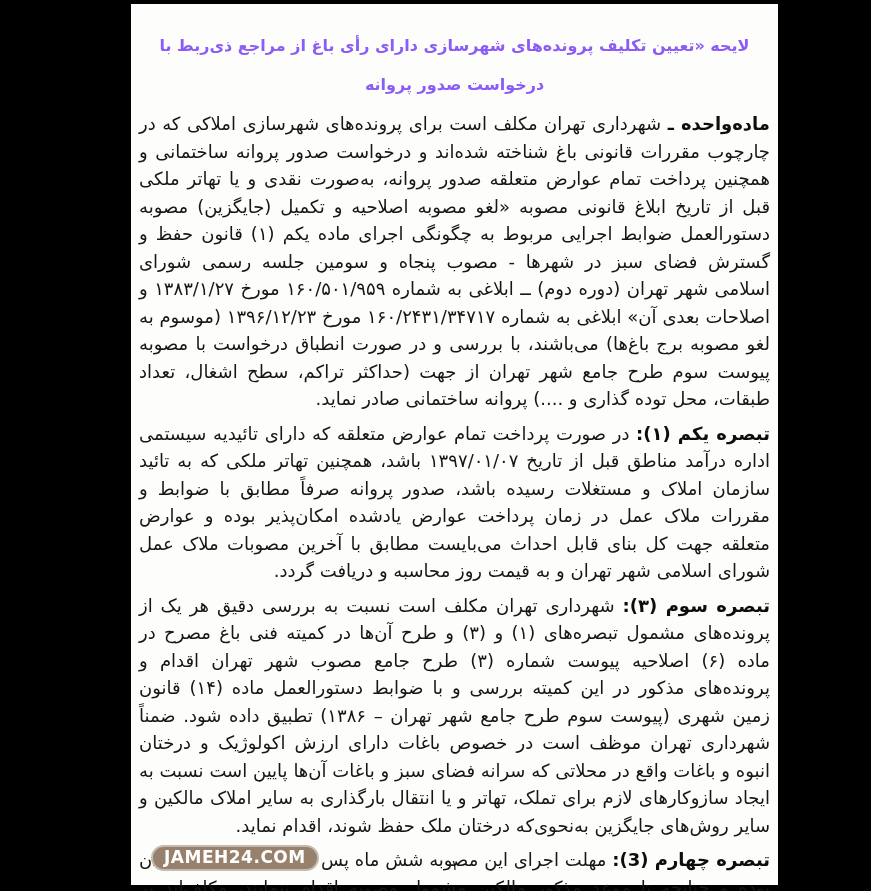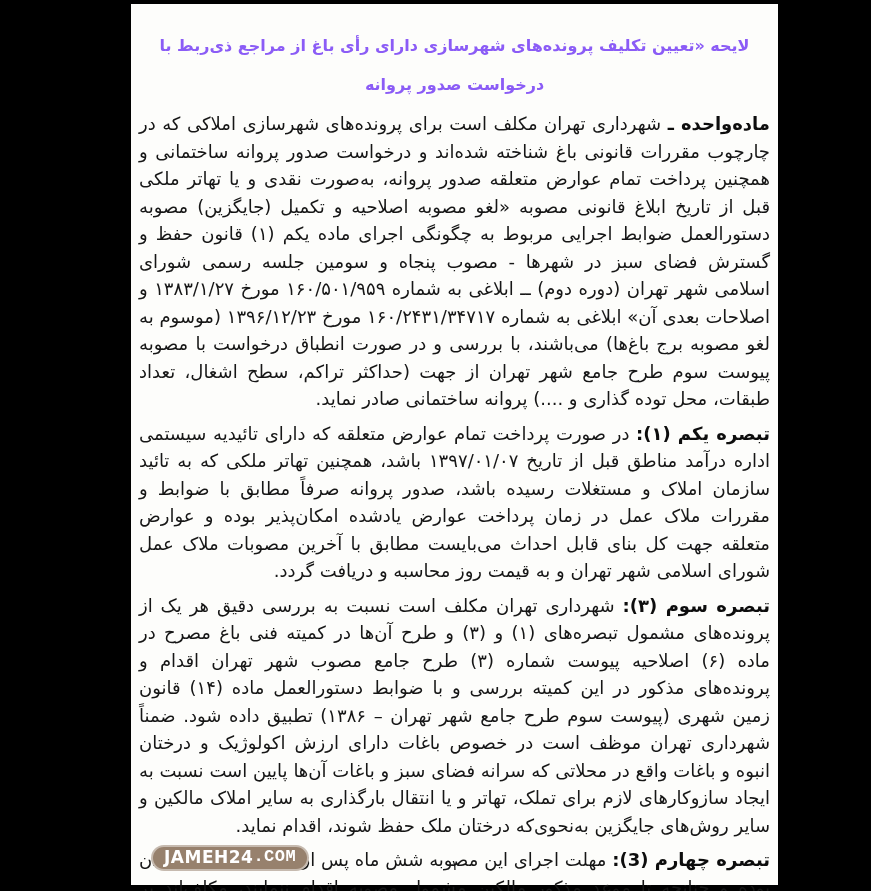--- a/index.html
+++ b/index.html
@@ -102,18 +102,18 @@
       <p class="para"><span class="lead">تبصره سوم (۳):</span> <span>شهرداری تهران مکلف است نسبت به بررسی دقیق هر یک از پرونده‌های مشمول تبصره‌های (۱) و (۳) و طرح آن‌ها در کمیته فنی باغ مصرح در ماده (۶) اصلاحیه پیوست شماره (۳) طرح جامع مصوب شهر تهران اقدام و پرونده‌های مذکور در این کمیته بررسی و با ضوابط دستورالعمل ماده (۱۴) قانون زمین شهری (پیوست سوم طرح جامع شهر تهران – ۱۳۸۶) تطبیق داده شود. ضمناً شهرداری تهران موظف است در خصوص باغات دارای ارزش اکولوژیک و درختان انبوه و باغات واقع در محلاتی که سرانه فضای سبز و باغات آن‌ها پایین است نسبت به ایجاد سازوکارهای لازم برای تملک، تهاتر و یا انتقال بارگذاری به سایر املاک مالکین و سایر روش‌های جایگزین به‌نحوی‌که درختان ملک حفظ شوند، اقدام نماید.</span></p>
 
       <p class="para"><span class="lead">تبصره چهارم (3):</span> <span>مهلت اجرای این مصوبه شش ماه پس از تاریخ لازم‌الاجرا شدن بوده و چنانچه تا موعد مذکور مالکین مشمول مصوبه اقدام ننمایند، مکلف‌اند بر اساس ضوابط ملاک عمل جاری اعم از پرداخت عوارض متعلقه و غیره اقدام نمایند.</span></p>
 
     </div>
 
     <div class="footer">
       <div class="watermark" style="background-color: rgb(151, 129, 109);">
         <span style="color: rgb(255, 255, 255);">JAMEH</span>
           <span style="color: #ffffff;">24</span>
-          <span style="color: rgb(255, 255, 255); font-family: Liberation Mono, monospace;">.COM</span>
+          <span style="color: rgb(255, 255, 255);">.COM</span>
       </div>
       <div class="page-number">۱</div>
     </div>
   </div>
 </div>
 
 </body></html>

